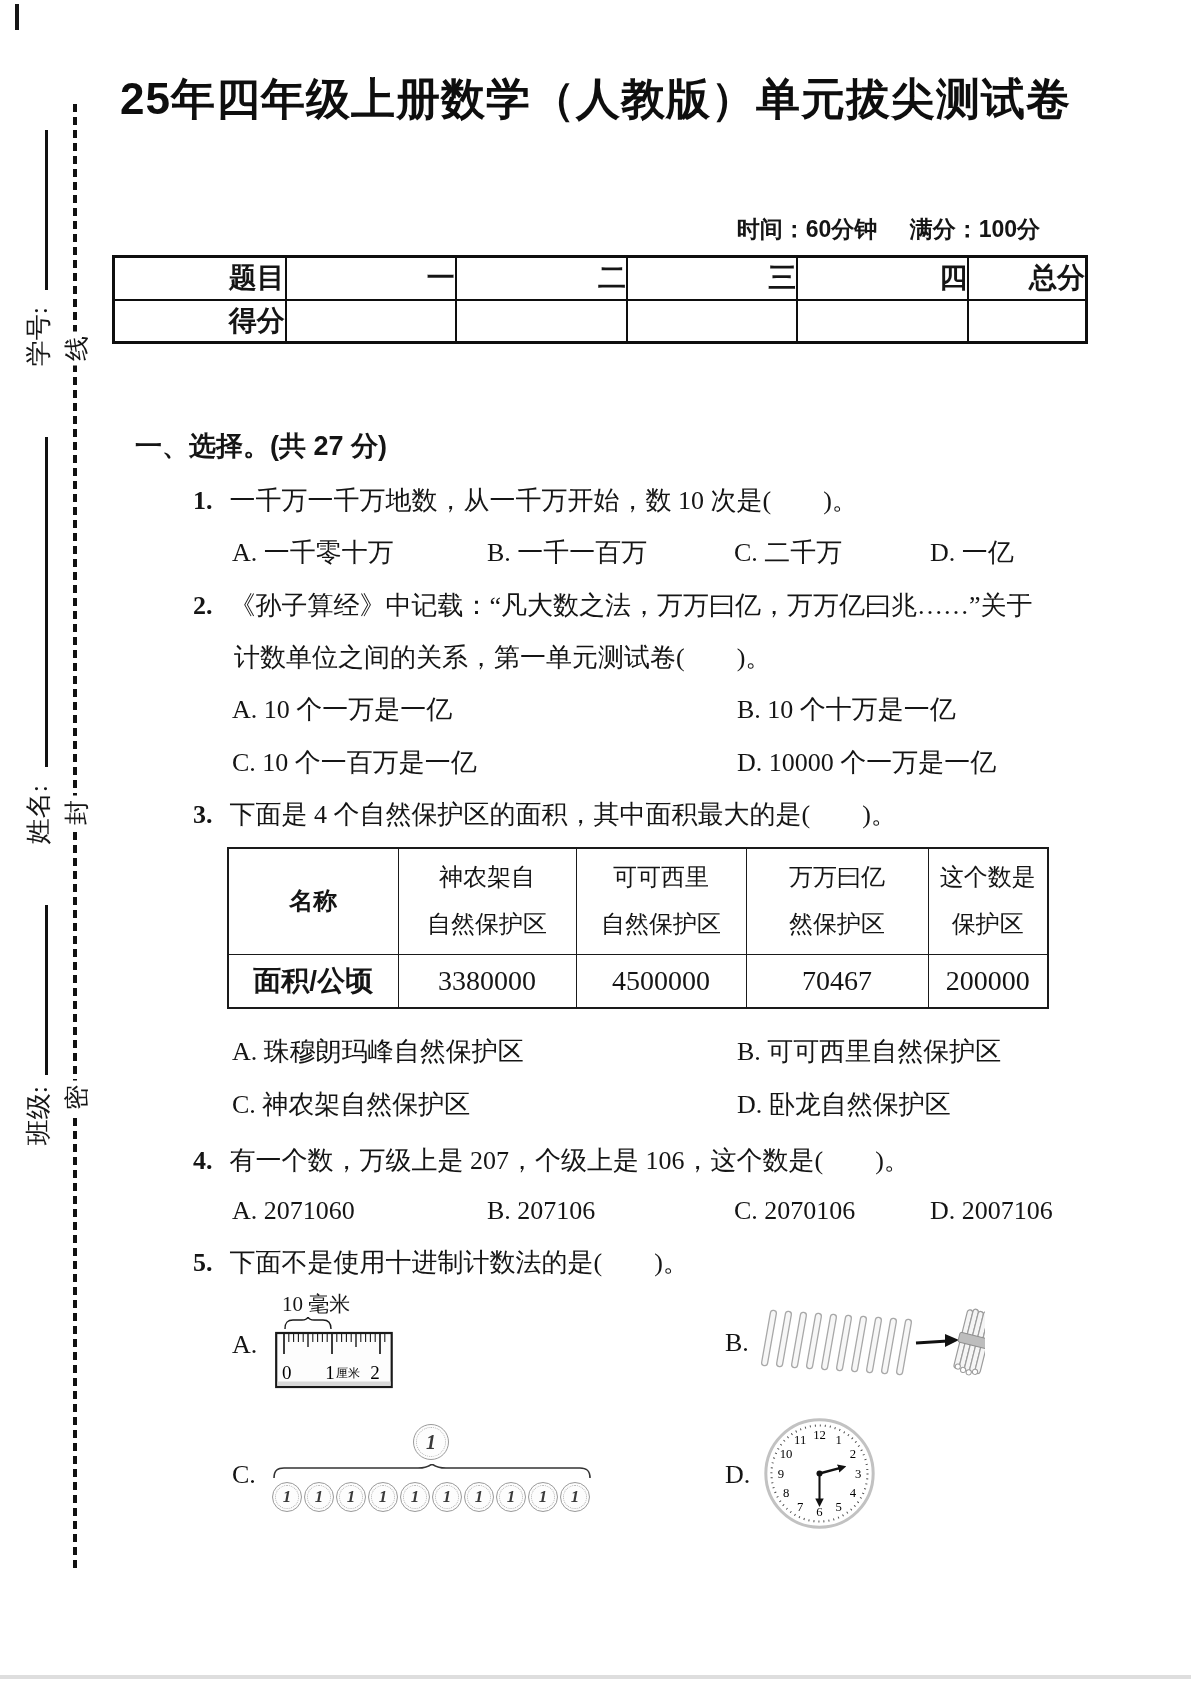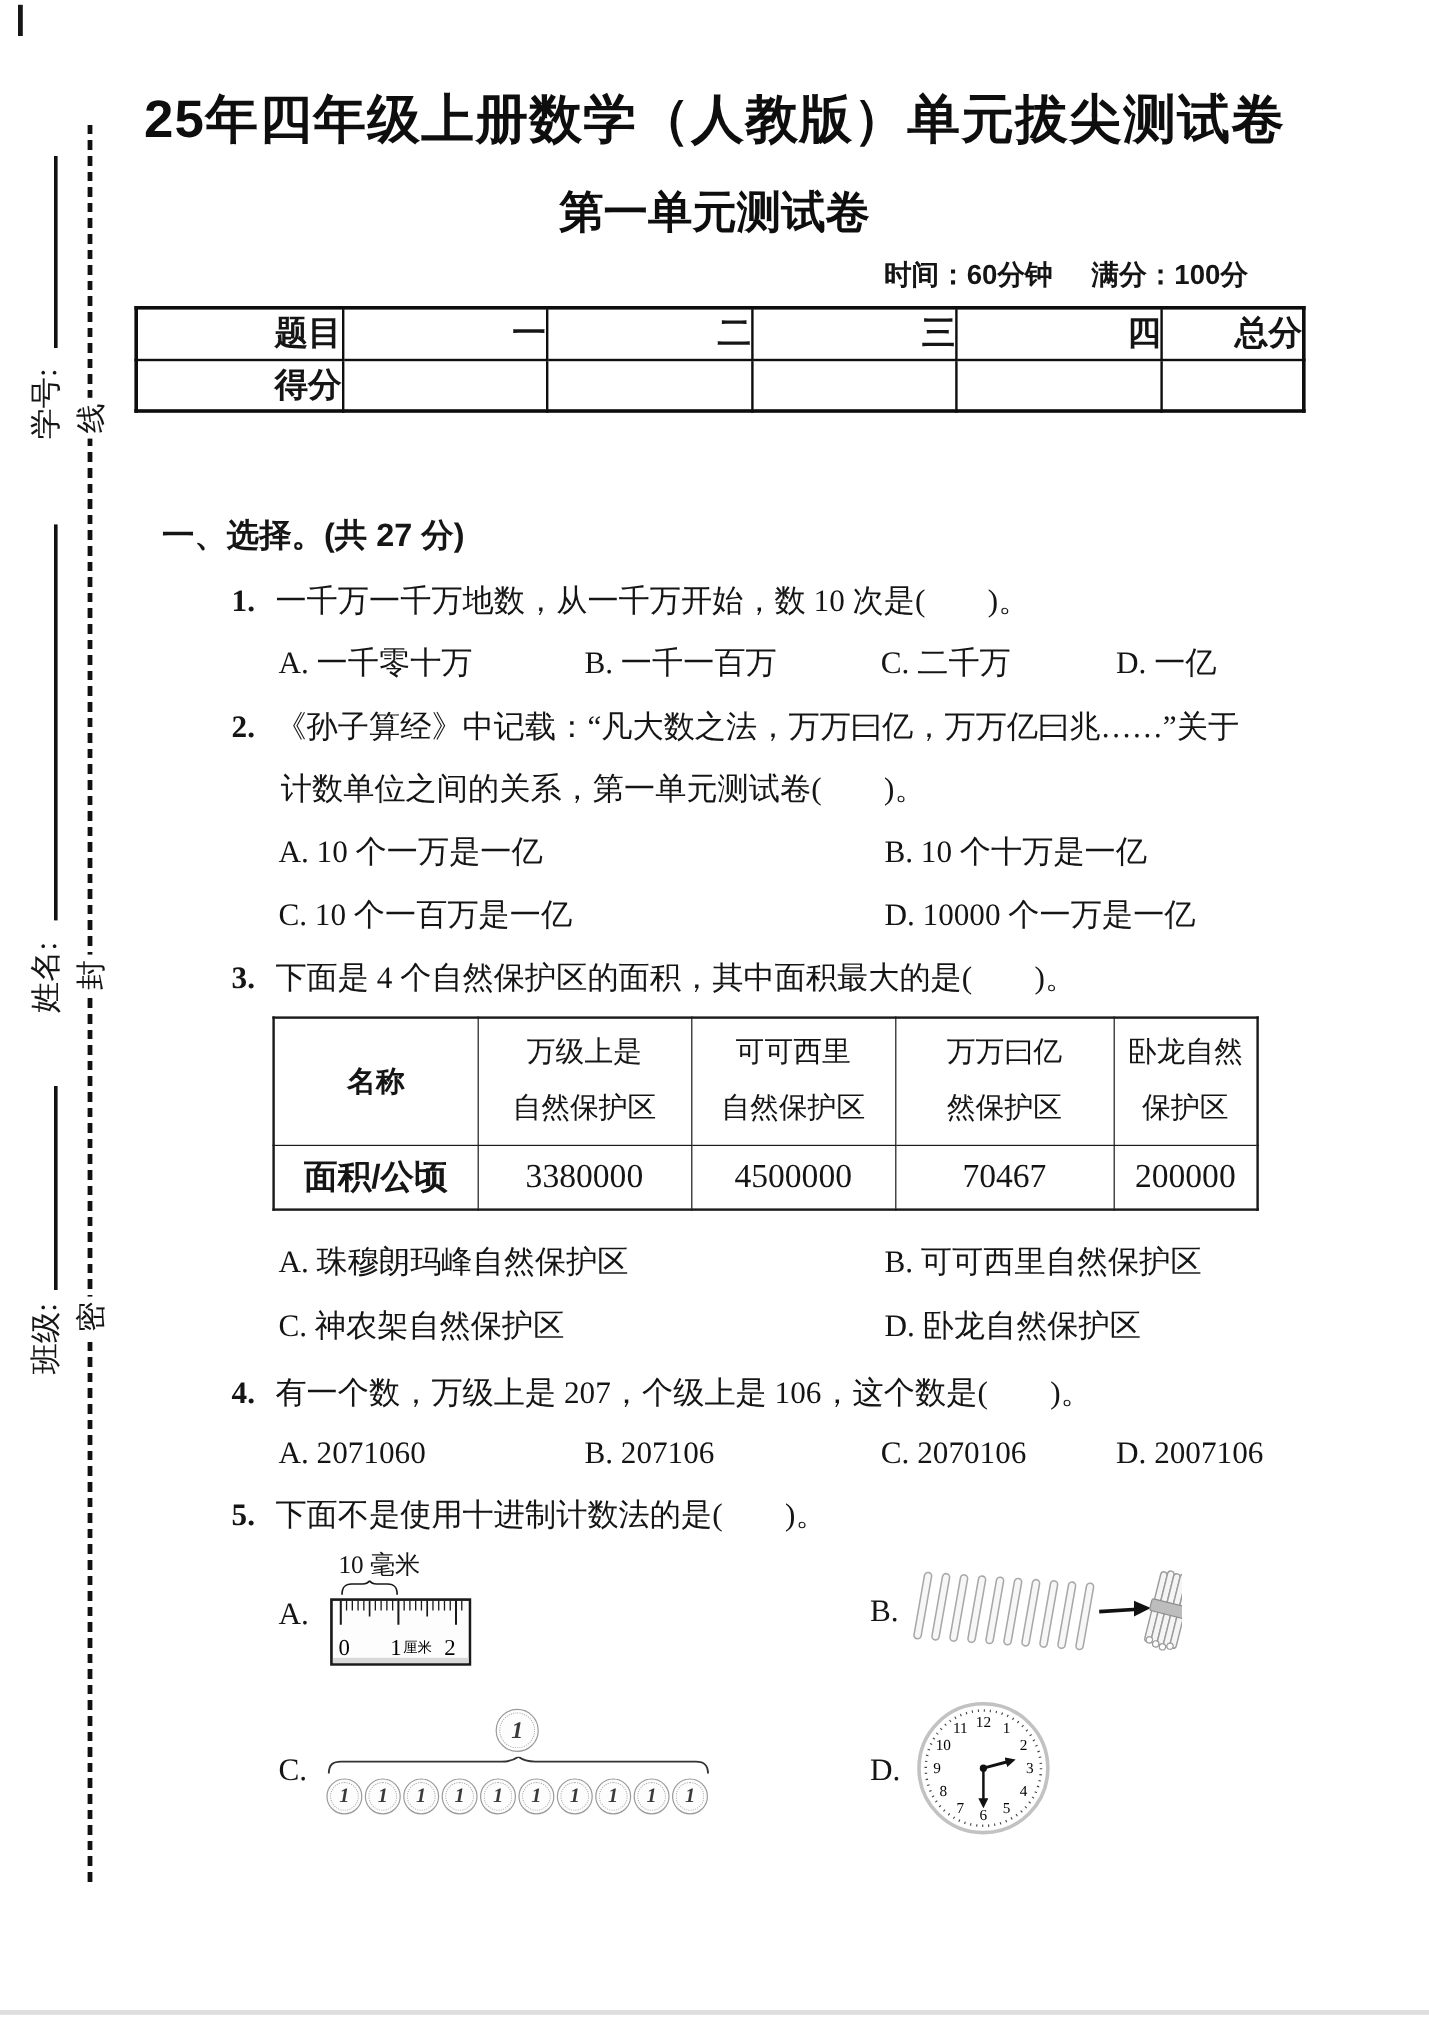--- a/index.html
+++ b/index.html
@@ -84,21 +84,20 @@
   <div class="margin-label" style="top:319px">学号:</div>
   <div class="blank-line" style="top:437px;height:330px"></div>
   <div class="margin-label" style="top:797px">姓名:</div>
   <div class="blank-line" style="top:905px;height:170px"></div>
   <div class="margin-label" style="top:1098px">班级:</div>
   <div class="seal-char" style="top:328px">线</div>
   <div class="seal-char" style="top:792px">封</div>
   <div class="seal-char" style="top:1077px">密</div>
 
   <div class="title">25年四年级上册数学（人教版）单元拔尖测试卷</div>
-  <div class="subtitle">第一单元测试卷</div>
   <div class="meta">
     <span style="margin-left:12px">时间：60分钟</span>
     <span>满分：100分</span>
   </div>
 
   <table class="score-table">
     <colgroup>
         <col style="width:172px">
         <col style="width:170px">
         <col style="width:171px">
@@ -155,33 +154,33 @@
           <col style="width:170px">
           <col style="width:178px">
           <col style="width:170px">
           <col style="width:182px">
           <col style="width:120px">
         </colgroup>
       <tbody>
         <tr class="hrow">
           <td class="lbl">名称</td>
           <td>
-            <div class="hdr-line">万级上是</div>
+            <div class="hdr-line">神农架自</div>
             <div class="hdr-line">自然保护区</div>
           </td>
           <td>
             <div class="hdr-line">可可西里</div>
             <div class="hdr-line">自然保护区</div>
           </td>
           <td>
             <div class="hdr-line">万万曰亿</div>
             <div class="hdr-line">然保护区</div>
           </td>
           <td>
-            <div class="hdr-line">卧龙自然</div>
+            <div class="hdr-line">这个数是</div>
             <div class="hdr-line">保护区</div>
           </td>
         </tr>
         <tr class="drow">
           <td class="lbl">面积/公顷</td>
           <td>3380000</td>
           <td>4500000</td>
           <td>70467</td>
           <td>200000</td>
         </tr>

